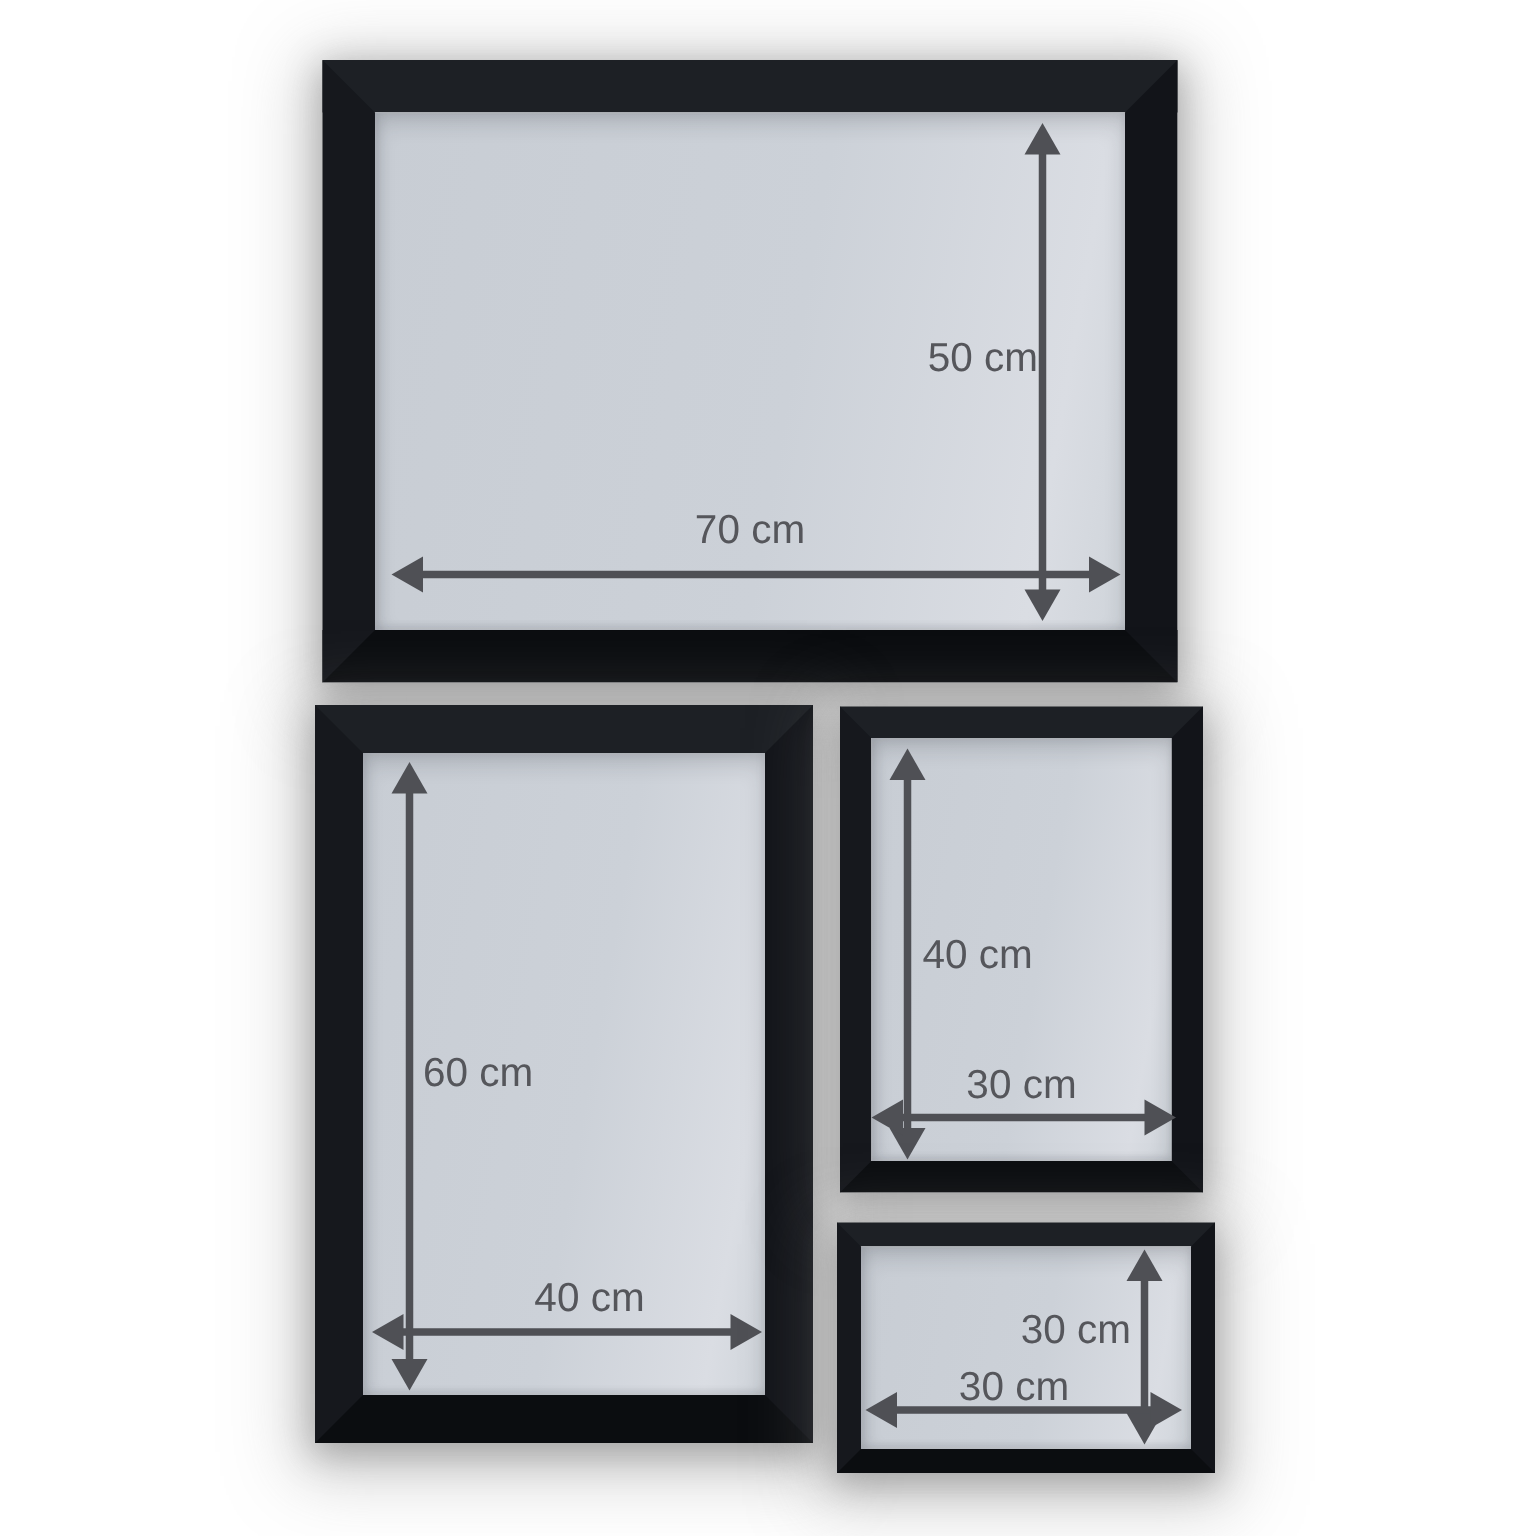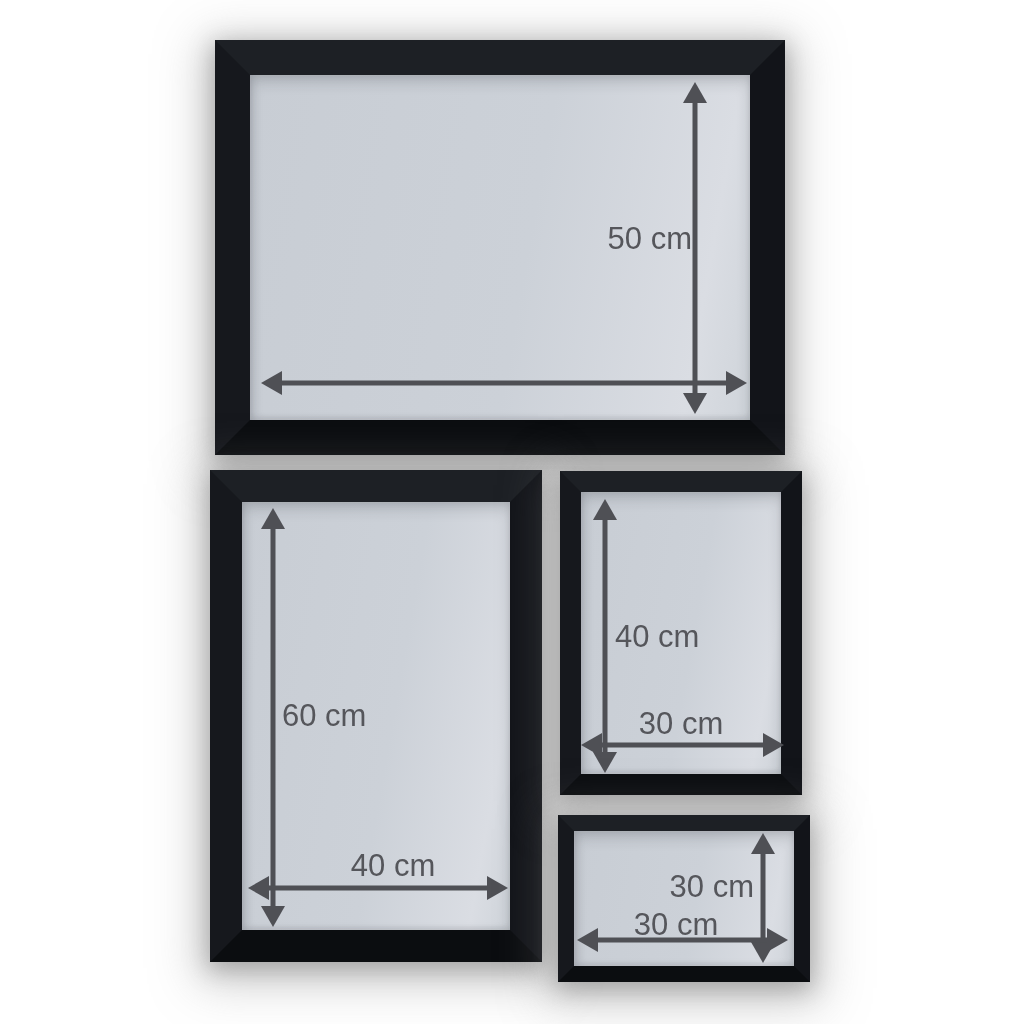--- a/index.html
+++ b/index.html
@@ -56,21 +56,21 @@
   .dim-arrow.h{height:24px;}
   .dim-arrow.h .shaft{top:50%;transform:translateY(-50%);left:6px;right:6px;height:5px;}
   .head{position:absolute;width:0;height:0;}
   .head.n{top:0;left:0;border-left:12px solid transparent;border-right:12px solid transparent;border-bottom:21px solid var(--arrow-color,#4f5055);}
   .head.s{bottom:0;left:0;border-left:12px solid transparent;border-right:12px solid transparent;border-top:21px solid var(--arrow-color,#4f5055);}
   .head.w{left:0;top:0;border-top:12px solid transparent;border-bottom:12px solid transparent;border-right:21px solid var(--arrow-color,#4f5055);}
   .head.e{right:0;top:0;border-top:12px solid transparent;border-bottom:12px solid transparent;border-left:21px solid var(--arrow-color,#4f5055);}
   
   .dim-label{
     position:absolute;
-    font-size:31px;
+    font-size:27px;
     line-height:31px;
     color:var(--label-color,#55565b);
     white-space:nowrap;
   }
   .center{text-align:center;}
   
   .f1 .arr-v{left:433px;top:7px;height:332px;}
   .f1 .lbl-v{right:58px;top:148px;}
   .f1 .arr-h{left:11px;top:296px;width:486px;}
   .f1 .lbl-h{left:0;right:0;top:263px;}
@@ -101,20 +101,21 @@
         <span class="shaft"></span>
         <span class="head n"></span>
         <span class="head s"></span>
       </div>
       <div class="dim-label lbl-v">50 cm</div>
       <div class="dim-arrow h arr-h">
         <span class="shaft"></span>
         <span class="head w"></span>
         <span class="head e"></span>
       </div>
+      <div class="dim-label lbl-h center">70 cm</div>
     </div>
   </div>
 
   <div class="frame f2">
     <div class="glass">
       <div class="dim-arrow v arr-v">
         <span class="shaft"></span>
         <span class="head n"></span>
         <span class="head s"></span>
       </div>

